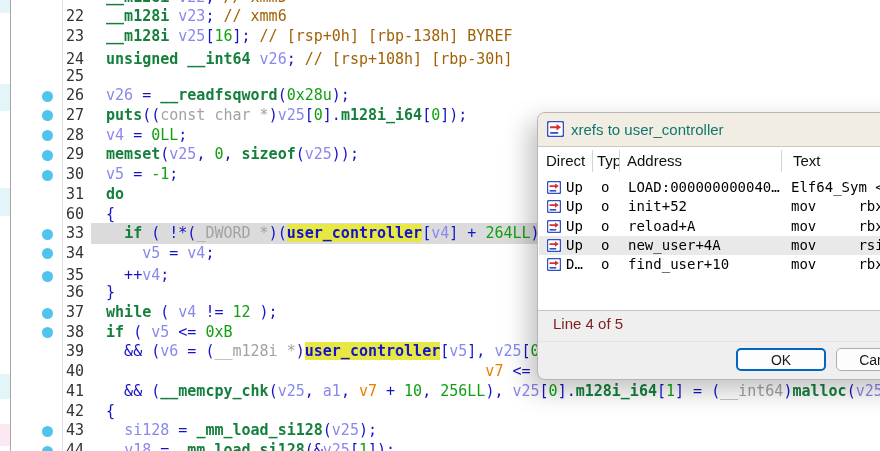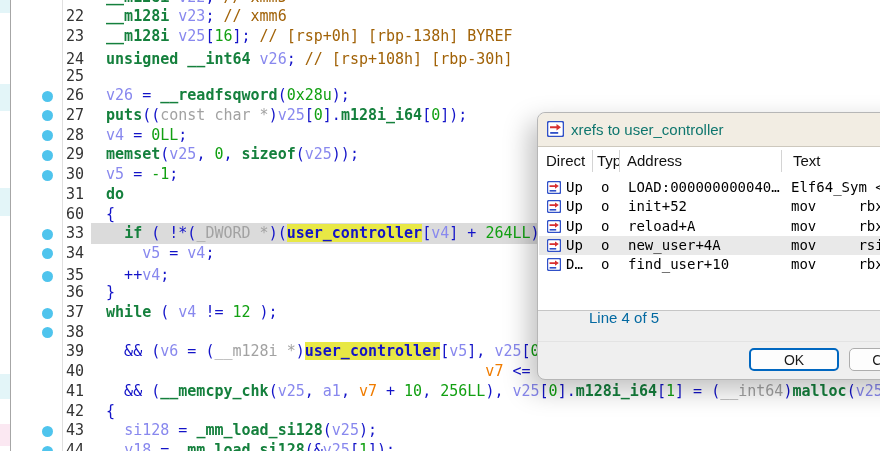--- a/index.html
+++ b/index.html
@@ -39,24 +39,24 @@
   .h-direct{left:8px;} .h-typ{left:59px;width:22px;overflow:hidden;white-space:nowrap;} .h-address{left:89px;} .h-text{left:255px;}
   .hsep{position:absolute;top:3px;width:1px;height:22px;background:#d4d4d4;}
   .hsep1{left:54px;} .hsep2{left:81px;} .hsep3{left:243px;}
   .xrow{position:absolute;left:1px;right:1px;height:19px;font:14px/19px "DejaVu Sans Mono",monospace;color:#000;}
   .xrow.sel{background:#e9e9e9;}
   .xicon{position:absolute;left:8px;top:3px;width:14px;height:13px;}
   .xdir{position:absolute;left:27px;}
   .xtyp{position:absolute;left:62px;}
   .xaddr{position:absolute;left:89px;white-space:pre;}
   .xtext{position:absolute;left:252px;white-space:pre;}
-  .status-label{position:absolute;left:15px;top:196px;font-size:15px;color:#0369a1;margin-left:36px;}
+  .status-label{position:absolute;left:15px;top:202px;font-size:15px;color:#7f1d1d;}
   .btn-sep{position:absolute;left:0;right:0;top:228px;height:1px;background:#e3e3e3;}
   .btn{position:absolute;top:235px;width:90px;height:23px;border-radius:5px;background:#fdfdfd;
-       font-size:14px;color:#1a1a1a;display:flex;align-items:center;justify-content:center;box-sizing:border-box;margin-left:13px;}
+       font-size:14px;color:#1a1a1a;display:flex;align-items:center;justify-content:center;box-sizing:border-box;}
   .btn-ok{left:198px;border:2px solid #0067c0;}
   .btn-cancel{left:298px;border:1px solid #adadad;}
 </style>
 </head>
 <body>
 
 <div id="screen">
 
   <div class="band">
       <div class="mseg" style="top: 0px; height: 13px; background: rgb(227, 245, 248);"></div>
@@ -142,20 +142,21 @@
         <pre class="ct"><span class="s-pn">  }</span></pre>
       </div>
       <div class="cl" style="top: 303.06px;">
         <span class="dot"></span>
         <span class="ln">37</span>
         <pre class="ct"><span class="s-pn">  </span><span class="s-kw">while</span><span class="s-pn"> ( </span><span class="s-var">v4</span><span class="s-pn"> != </span><span class="s-num">12</span><span class="s-pn"> );</span></pre>
       </div>
       <div class="cl" style="top: 322.77px;">
         <span class="dot"></span>
         <span class="ln">38</span>
+        <pre class="ct"><span class="s-pn">  </span><span class="s-kw">if</span><span class="s-pn"> ( </span><span class="s-var">v5</span><span class="s-pn"> &lt;= </span><span class="s-num">0xB</span></pre>
       </div>
       <div class="cl" style="top: 342.48px;">
         <span class="ln">39</span>
         <pre class="ct"><span class="s-pn">    &amp;&amp; (</span><span class="s-var">v6</span><span class="s-pn"> = (</span><span class="s-gy">__m128i *</span><span class="s-pn">)</span><span class="s-hl">user_controller</span><span class="s-pn">[</span><span class="s-var">v5</span><span class="s-pn">], </span><span class="s-var">v25</span><span class="s-pn">[</span><span class="s-num">0</span><span class="s-pn">].</span><span class="s-kw">m</span></pre>
       </div>
       <div class="cl" style="top: 362.19px;">
         <span class="ln">40</span>
         <pre class="ct"><span class="s-pn">                                            </span><span class="s-or">v7</span><span class="s-pn"> &lt;= </span><span class="s-num">0x100</span><span class="s-pn">)</span></pre>
       </div>
       <div class="cl" style="top: 381.9px;">

